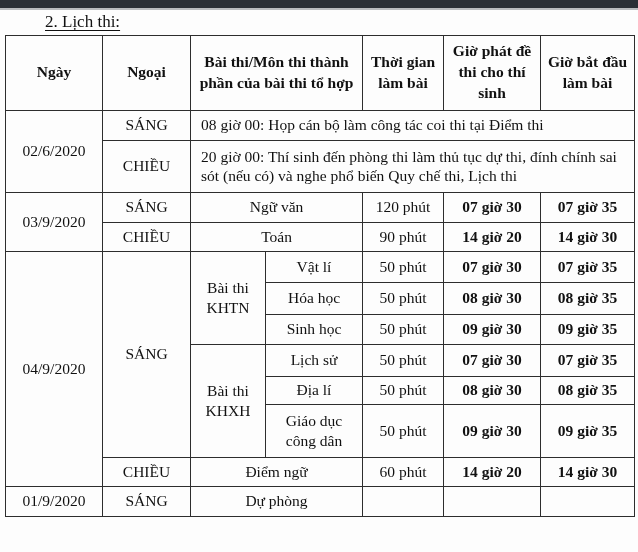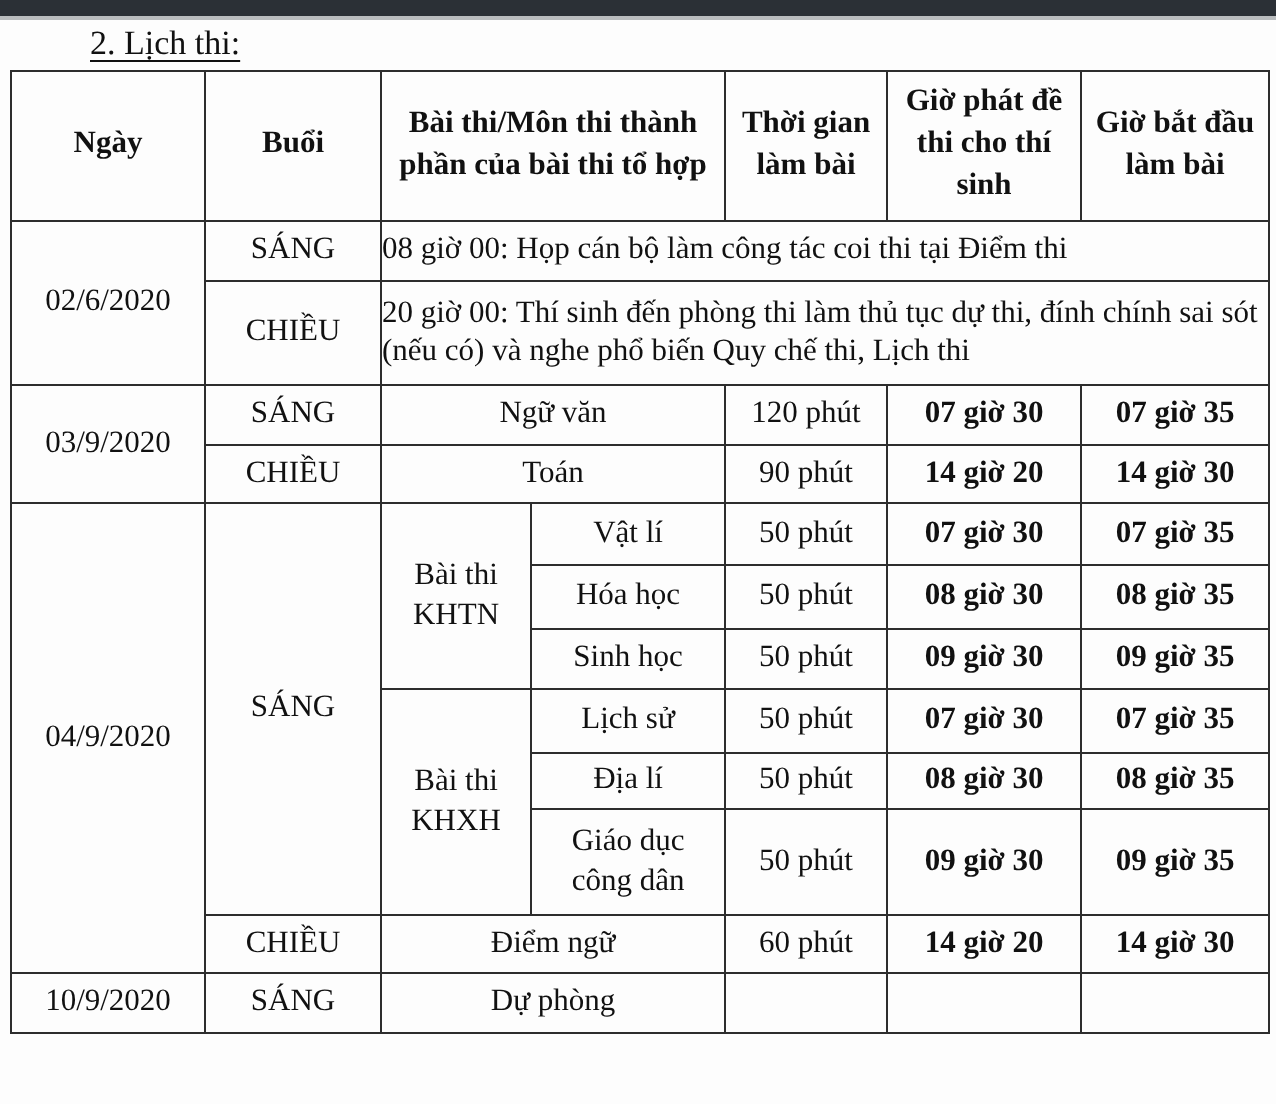--- a/index.html
+++ b/index.html
@@ -29,21 +29,21 @@
   .sched th, .sched td {
     border:1px solid #2d2d2d;
     text-align:center;
     vertical-align:middle;
     font-size:15.5px;
     padding:1px 3px;
     line-height:1.25;
     overflow:hidden;
   }
   .sched th { font-weight:bold; line-height:1.35; }
-  td.note { text-align:left; padding:2px 0; }
+  td.note { text-align:left; padding:2px 10px; }
   .bold { font-weight:bold; }
   tr.hH  { height:75px; }
   tr.h32 { height:30px; }
   tr.h54 { height:52px; }
   tr.h31 { height:29px; }
   tr.h33 { height:31px; }
   tr.h34 { height:32px; }
   tr.h30 { height:28px;margin-top:44px; }
   tr.h55 { height:53px; }
 </style>
@@ -62,21 +62,21 @@
       <col style="width:75px">
       <col style="width:97px">
     <col style="width:81px">
       <col style="width:97px">
       <col style="width:94px">
   </colgroup>
 
   <tbody>
       <tr class="hH">
     <th>Ngày</th>
-    <th>Buổi</th>
+    <th>Ngoại</th>
     <th colspan="2">Bài thi/Môn thi thành phần của bài thi tổ hợp</th>
     <th>Thời gian làm bài</th>
     <th>Giờ phát đề thi cho thí sinh</th>
     <th>Giờ bắt đầu làm bài</th>
   </tr>
 
   <tr class="h32">
     <td rowspan="2">02/6/2020</td>
     <td>SÁNG</td>
     <td colspan="5" class="note">08 giờ 00: Họp cán bộ làm công tác coi thi tại Điểm thi</td>
@@ -144,21 +144,21 @@
   </tr>
   <tr class="h31">
     <td>CHIỀU</td>
     <td colspan="2">Điểm ngữ</td>
     <td>60 phút</td>
     <td class="bold">14 giờ 20</td>
     <td class="bold">14 giờ 30</td>
   </tr>
 
   <tr class="h32">
-    <td>10/9/2020</td>
+    <td>01/9/2020</td>
     <td>SÁNG</td>
     <td colspan="2">Dự phòng</td>
     <td></td>
     <td></td>
     <td></td>
   </tr>
 </tbody>
   </table>
 
 </body></html>

